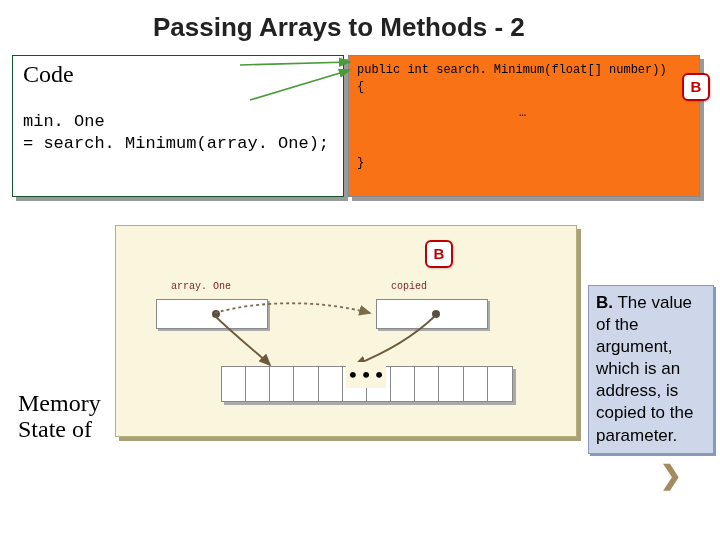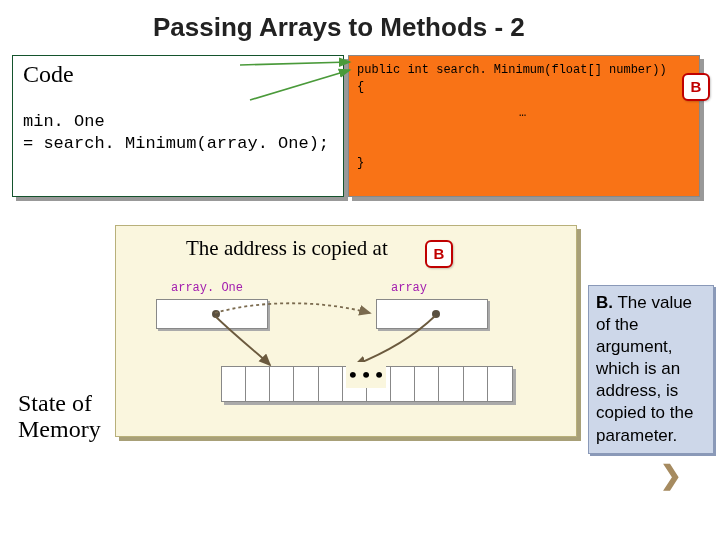--- a/index.html
+++ b/index.html
@@ -114,22 +114,22 @@
     position: absolute;
     top: 10px;
     left: 70px;
     font-family: Georgia, serif;
     font-size: 21px;
     color: #000;
   }
   .var-label {
     position: absolute;
     font-family: 'Courier New', monospace;
-    font-size: 12px;
-    color: #a21caf;
+    font-size: 10px;
+    color: #7f1d1d;
   }
   #arrayone-label { top: 55px; left: 55px; }
   #number-label   { top: 55px; left: 275px; }
   .ptr-box {
     position: absolute;
     width: 110px;
     height: 28px;
     background: #fff;
     border: 1px solid #888;
     box-shadow: 2px 2px 0 #aaa;
@@ -223,23 +223,22 @@
 <div class="method-box">
   <div class="method-code"><span>public int search. Minimum(float[] number))</span>
 <span>{</span></div>
   <div class="method-ellipsis">…</div>
   <div class="method-close">}</div>
 </div>
 
 <div class="badge-b" id="badge-top">B</div>
 
 <div class="memory-panel">
-  <div class="addr-text">The address is copied at</div>
   <div class="var-label" id="arrayone-label">array. One</div>
-  <div class="var-label" id="number-label">array</div>
+  <div class="var-label" id="number-label">copied</div>
 
   <div class="ptr-box" id="ptr-arrayone">
     <div class="ptr-dot" style="top:10px; left:55px;"></div>
   </div>
   <div class="ptr-box" id="ptr-number">
     <div class="ptr-dot" style="top:10px; left:55px;"></div>
   </div>
 
   <div class="array-box">
     <div></div>
@@ -254,22 +253,22 @@
       <div></div>
       <div></div>
       <div></div>
   </div>
   <div class="array-ellipsis">• • •</div>
 </div>
 
 <div class="badge-b" id="badge-mid">B</div>
 
 <div class="state-label">
+  <div>Memory</div>
   <div>State of</div>
-  <div>Memory</div>
 </div>
 
 <div class="explain-box">
   <span class="b">B.</span><span> The value of the argument, which is an address, is copied to the parameter.</span>
 </div>
 
 <svg class="overlay">
   <defs>
     <marker id="arrow-green" markerWidth="8" markerHeight="8" refX="7" refY="3" orient="auto">
       <path d="M0,0 L8,3 L0,6 Z" fill="#4a9a3a"></path>

